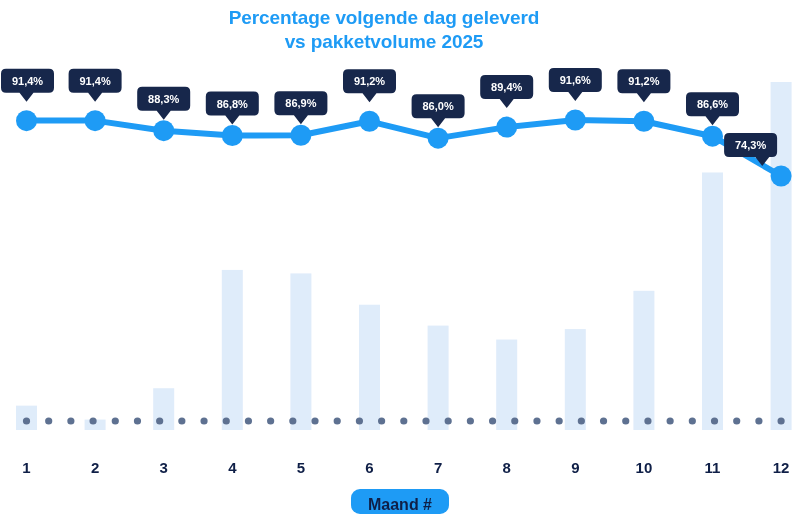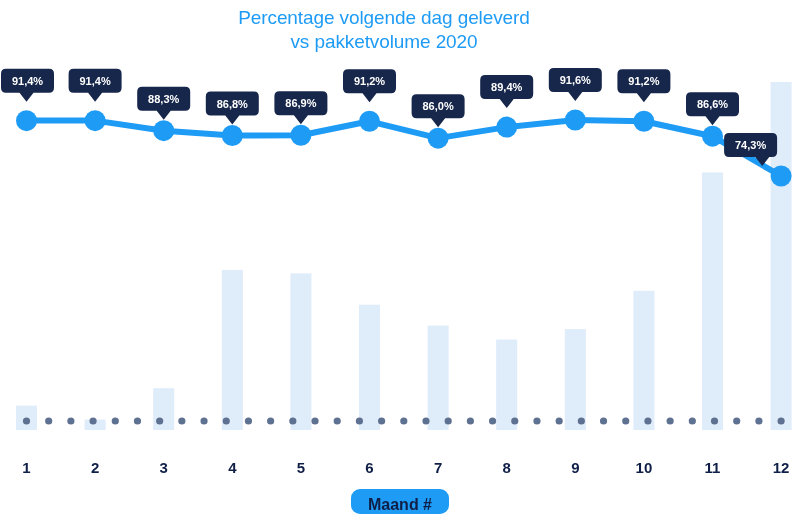--- a/index.html
+++ b/index.html
@@ -21,21 +21,21 @@
     height: 532px;
   }
   .chart-title {
     position: absolute;
     top: 0;
     left: 0;
     width: 768px;
     text-align: center;
     padding-top: 6px;
     font-size: 19px;
-    font-weight: normal;
+    font-weight: bold;
     line-height: 1.28;
     color: #1e9bf5;
     letter-spacing: -0.1px;
     user-select: none;
   }
   .chart-title .line2 { display: block; }
   svg.plot {
     position: absolute;
     left: 0;
     top: 0;
@@ -69,21 +69,21 @@
     white-space: nowrap;
   }
 </style>
 </head>
 <body>
 
 <div id="chart-root">
 
   <div class="chart-title">
     <span>Percentage volgende dag geleverd</span>
-    <span class="line2">vs pakketvolume 2020</span>
+    <span class="line2">vs pakketvolume 2025</span>
   </div>
 
   <svg class="plot" id="plot-svg" width="800" height="500" viewBox="0 0 800 500" xmlns="http://www.w3.org/2000/svg">
     <g id="bars-layer">
         <rect x="16" y="405.64" width="21" height="24.360000000000014" fill="#dfecfa"></rect>
         <rect x="84.6" y="419.56" width="21" height="10.439999999999998" fill="#dfecfa"></rect>
         <rect x="153.2" y="388.24" width="21" height="41.75999999999999" fill="#dfecfa"></rect>
         <rect x="221.79999999999998" y="269.91999999999996" width="21" height="160.08000000000004" fill="#dfecfa"></rect>
         <rect x="290.4" y="273.4" width="21" height="156.60000000000002" fill="#dfecfa"></rect>
         <rect x="359" y="304.72" width="21" height="125.27999999999997" fill="#dfecfa"></rect>

